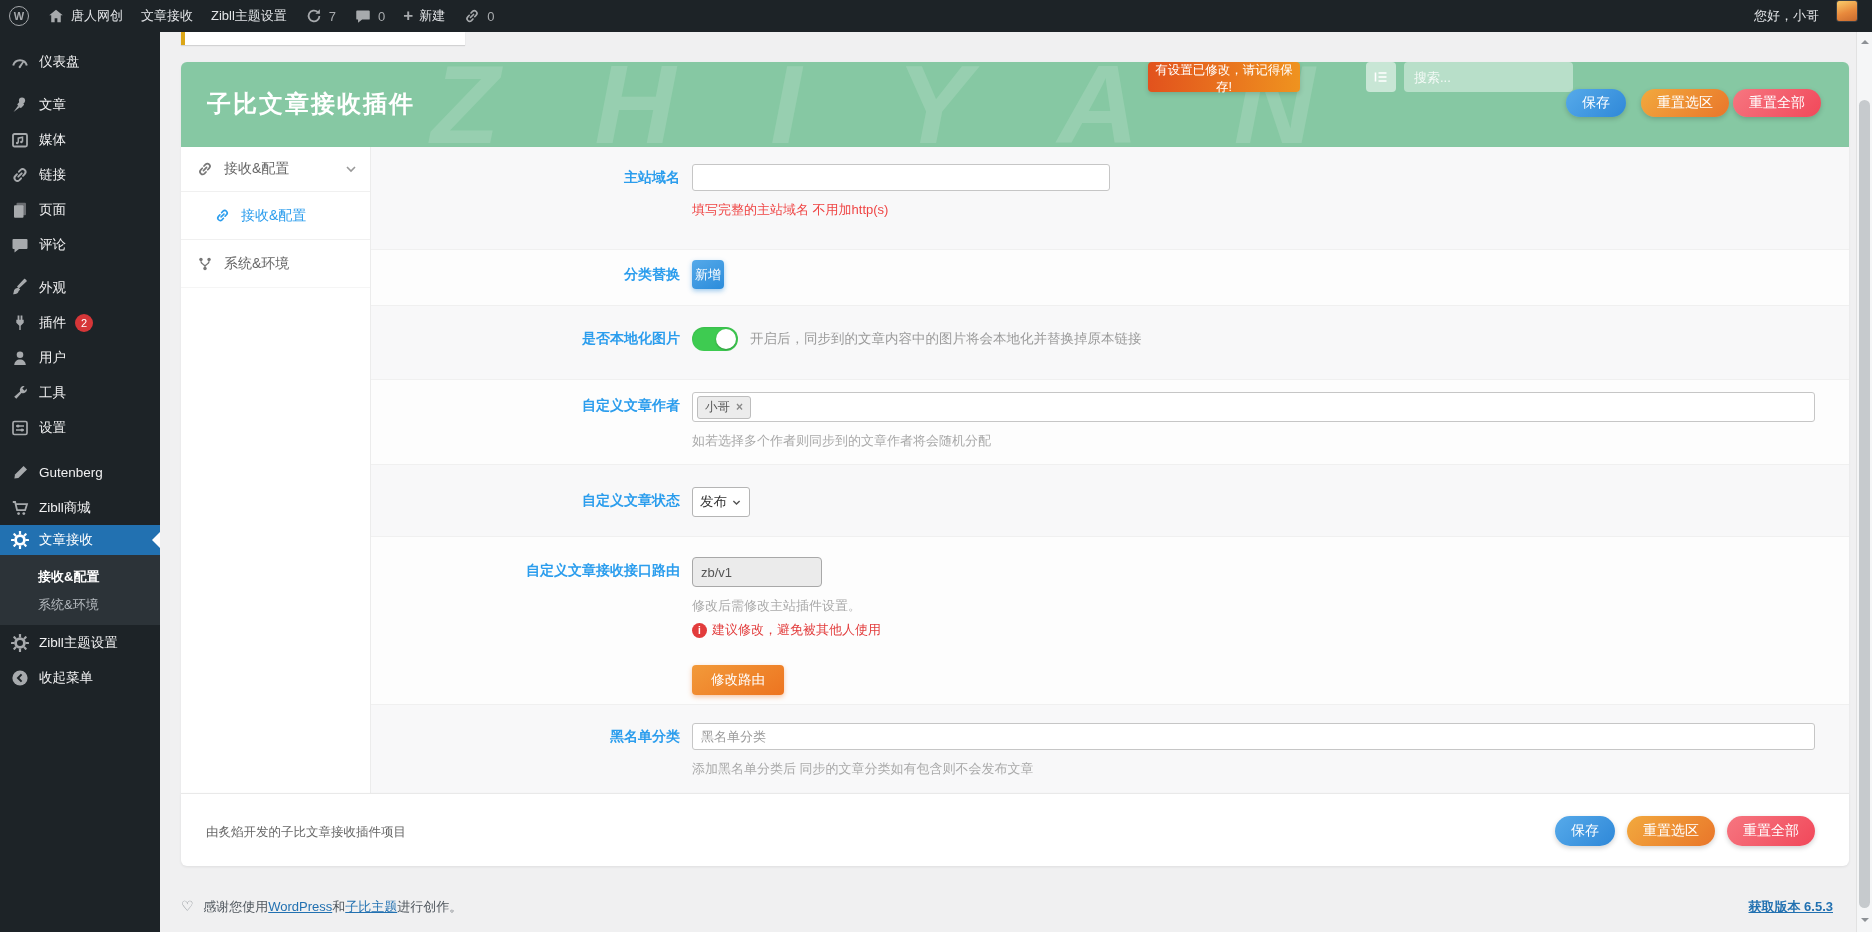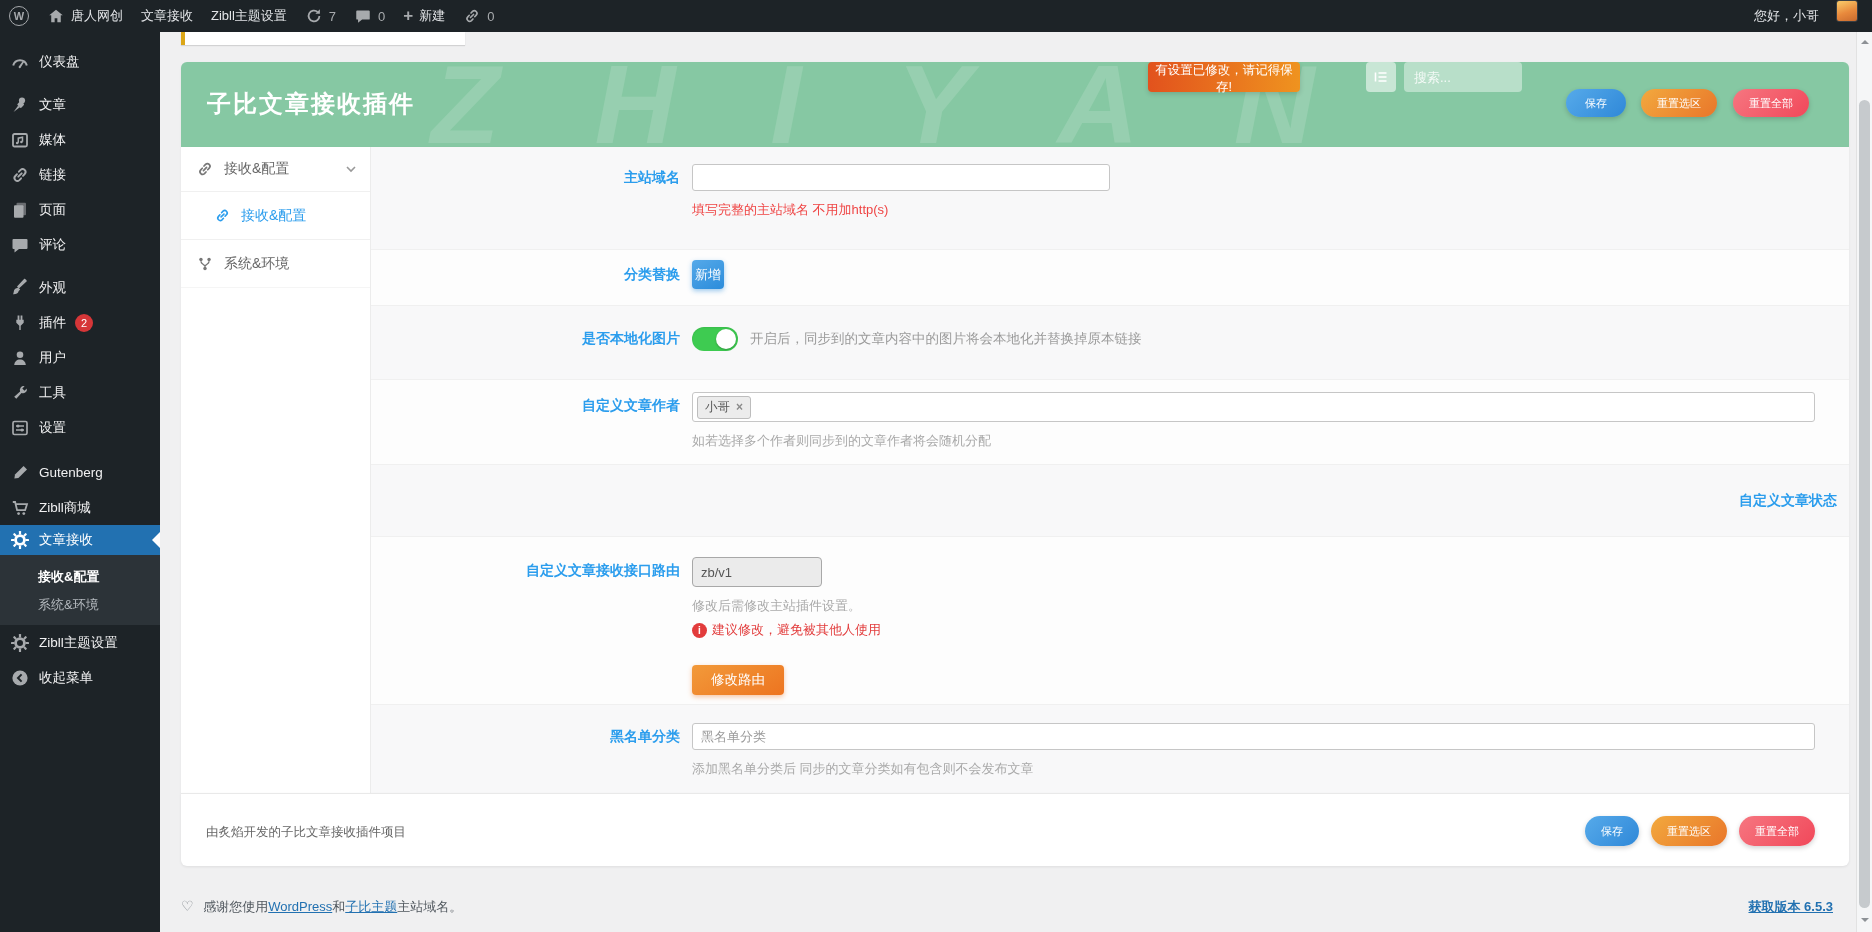--- a/index.html
+++ b/index.html
@@ -34,23 +34,23 @@
   
   .content { position:absolute; left:160px; top:32px; width:1696px; height:900px; background:#f0f0f1; }
   .notice-cut { position:absolute; left:21px; top:0px; width:284px; height:13px; background:#fff; border-left:4px solid #dba617; box-shadow:0 1px 1px rgba(0,0,0,.12); }
 
   .card { position:absolute; left:21px; top:30px; width:1668px; }
   .card-header { position:relative; height:85px; background:#86c8a3; border-radius:6px 6px 0 0; overflow:hidden; box-shadow:0 1px 2px rgba(0,0,0,.08); }
   .watermark { position:absolute; left:250px; top:-22px; font-size:112px; font-weight:bold; font-style:italic; letter-spacing:95px; color:rgba(255,255,255,.14); white-space:nowrap; user-select:none; }
   .card-title { position:absolute; left:26px; top:26px; font-size:24px; font-weight:bold; color:#fff; letter-spacing:2px; }
   .notice-btn { position:absolute; left:967px; width:152px; height:30px; background:linear-gradient(90deg,#e2521d,#ef931f); color:#fff; font-size:12.5px; border:none; border-radius:4px; cursor:pointer; box-shadow:0 2px 5px rgba(0,0,0,.15); }
   .list-btn { position:absolute; left:1185px; width:30px; height:30px; border-radius:4px; background:rgba(255,255,255,.55); border:none; cursor:pointer; display:flex; align-items:center; justify-content:center; color:#fff; }
-  .search-box { position:absolute; left:1223px; width:118px; height:30px; border-radius:4px; border:none; background:rgba(255,255,255,.42); padding:0 10px; font-size:13px; color:#fff; outline:none; font-family:inherit; }
+  .search-box { position:absolute; left:1223px; width:169px; height:30px; border-radius:4px; border:none; background:rgba(255,255,255,.42); padding:0 10px; font-size:13px; color:#fff; outline:none; font-family:inherit; }
   .search-box::placeholder { color:rgba(255,255,255,.85); }
-  .pill { height:28px; border:none; border-radius:14px; color:#fff; font-size:11px; padding:0 16px; cursor:pointer; box-shadow:0 2px 5px rgba(0,0,0,.18); font-family:inherit; white-space:nowrap; }
+  .pill { height:28px; border:none; border-radius:14px; color:#fff; font-size:14px; padding:0 16px; cursor:pointer; box-shadow:0 2px 5px rgba(0,0,0,.18); font-family:inherit; white-space:nowrap; }
   .pill-save { background:linear-gradient(135deg,#56aaea,#2f88d8); }
   .pill-orange { background:linear-gradient(135deg,#f2a93e,#e9762a); }
   .pill-red { background:linear-gradient(135deg,#f67680,#f1485a); }
   .hp-save { position:absolute; left:1385px; top:27px; width:60px; }
   .hp-rs { position:absolute; left:1460px; top:27px; }
   .hp-ra { position:absolute; left:1552px; top:27px; }
 
   .card-body { position:relative; background:#fbfbfb; min-height:646px; display:flex; box-shadow:0 1px 2px rgba(0,0,0,.06); }
   
   .panel-nav { width:190px; background:#fff; border-right:1px solid #ececec; flex:0 0 190px; }
@@ -477,20 +477,30 @@
                   <span>小哥</span>
                   <span class="tag-x">×</span>
                 </span>
               </div>
               <div class="hint">如若选择多个作者则同步到的文章作者将会随机分配</div>
             </div>
           </div>
 
           <div class="frow r5">
             <div class="flabel">自定义文章状态</div>
+            <div class="fbody">
+              <div class="select">
+                <span>发布</span>
+                <span class="sel-chev">
+                  <svg class="i" viewBox="0 0 14 14">
+                      <path d="M3 5l4 4 4-4" fill="none" stroke="currentColor" stroke-width="1.8"></path>
+                    </svg>
+                </span>
+              </div>
+            </div>
           </div>
 
           <div class="frow r6">
             <div class="flabel">自定义文章接收接口路由</div>
             <div class="fbody">
               <input class="txt in-route" value="zb/v1" style="">
               <div class="hint">修改后需修改主站插件设置。</div>
               <div class="warn">
                 <span class="info-i">i</span>
                 <span>建议修改，避免被其他人使用</span>
@@ -515,21 +525,21 @@
           <button class="pill pill-save">保存</button>
           <button class="pill pill-orange">重置选区</button>
           <button class="pill pill-red">重置全部</button>
         </div>
       </div>
     </div>
   </div>
 
   <div class="pfooter">
     <span class="heart">♡</span>
-    <span>感谢您使用</span><a>WordPress</a><span>和</span><a>子比主题</a><span>主站域名。</span>
+    <span>感谢您使用</span><a>WordPress</a><span>和</span><a>子比主题</a><span>进行创作。</span>
     <a class="pf-version">获取版本 6.5.3</a>
   </div>
 
   <div class="scrollbar">
     <span class="sb-arrow sb-up">
       <svg width="10" height="10" viewBox="0 0 10 10">
           <path d="M1 7l4-4 4 4z" fill="currentColor"></path>
         </svg>
     </span>
     <span class="sb-thumb"></span>

